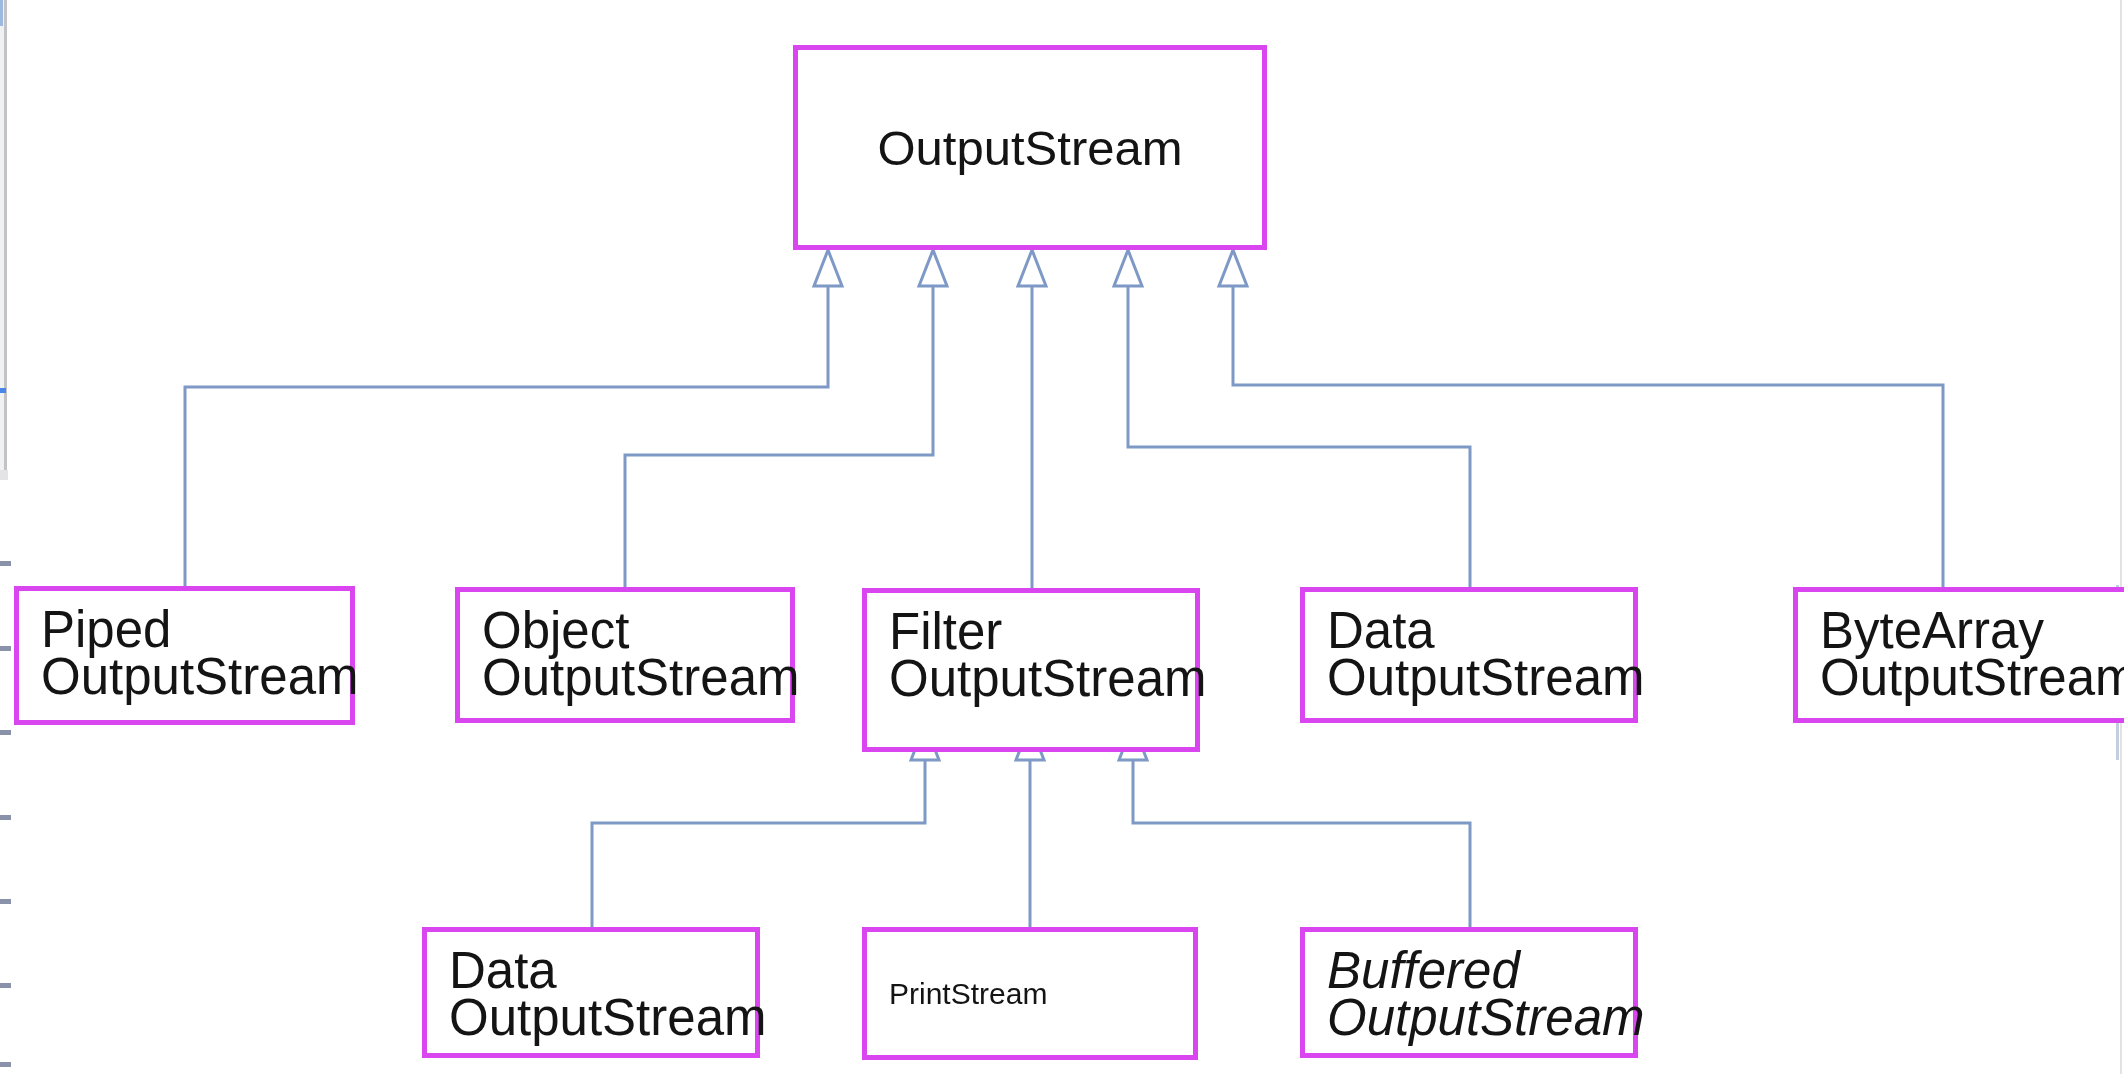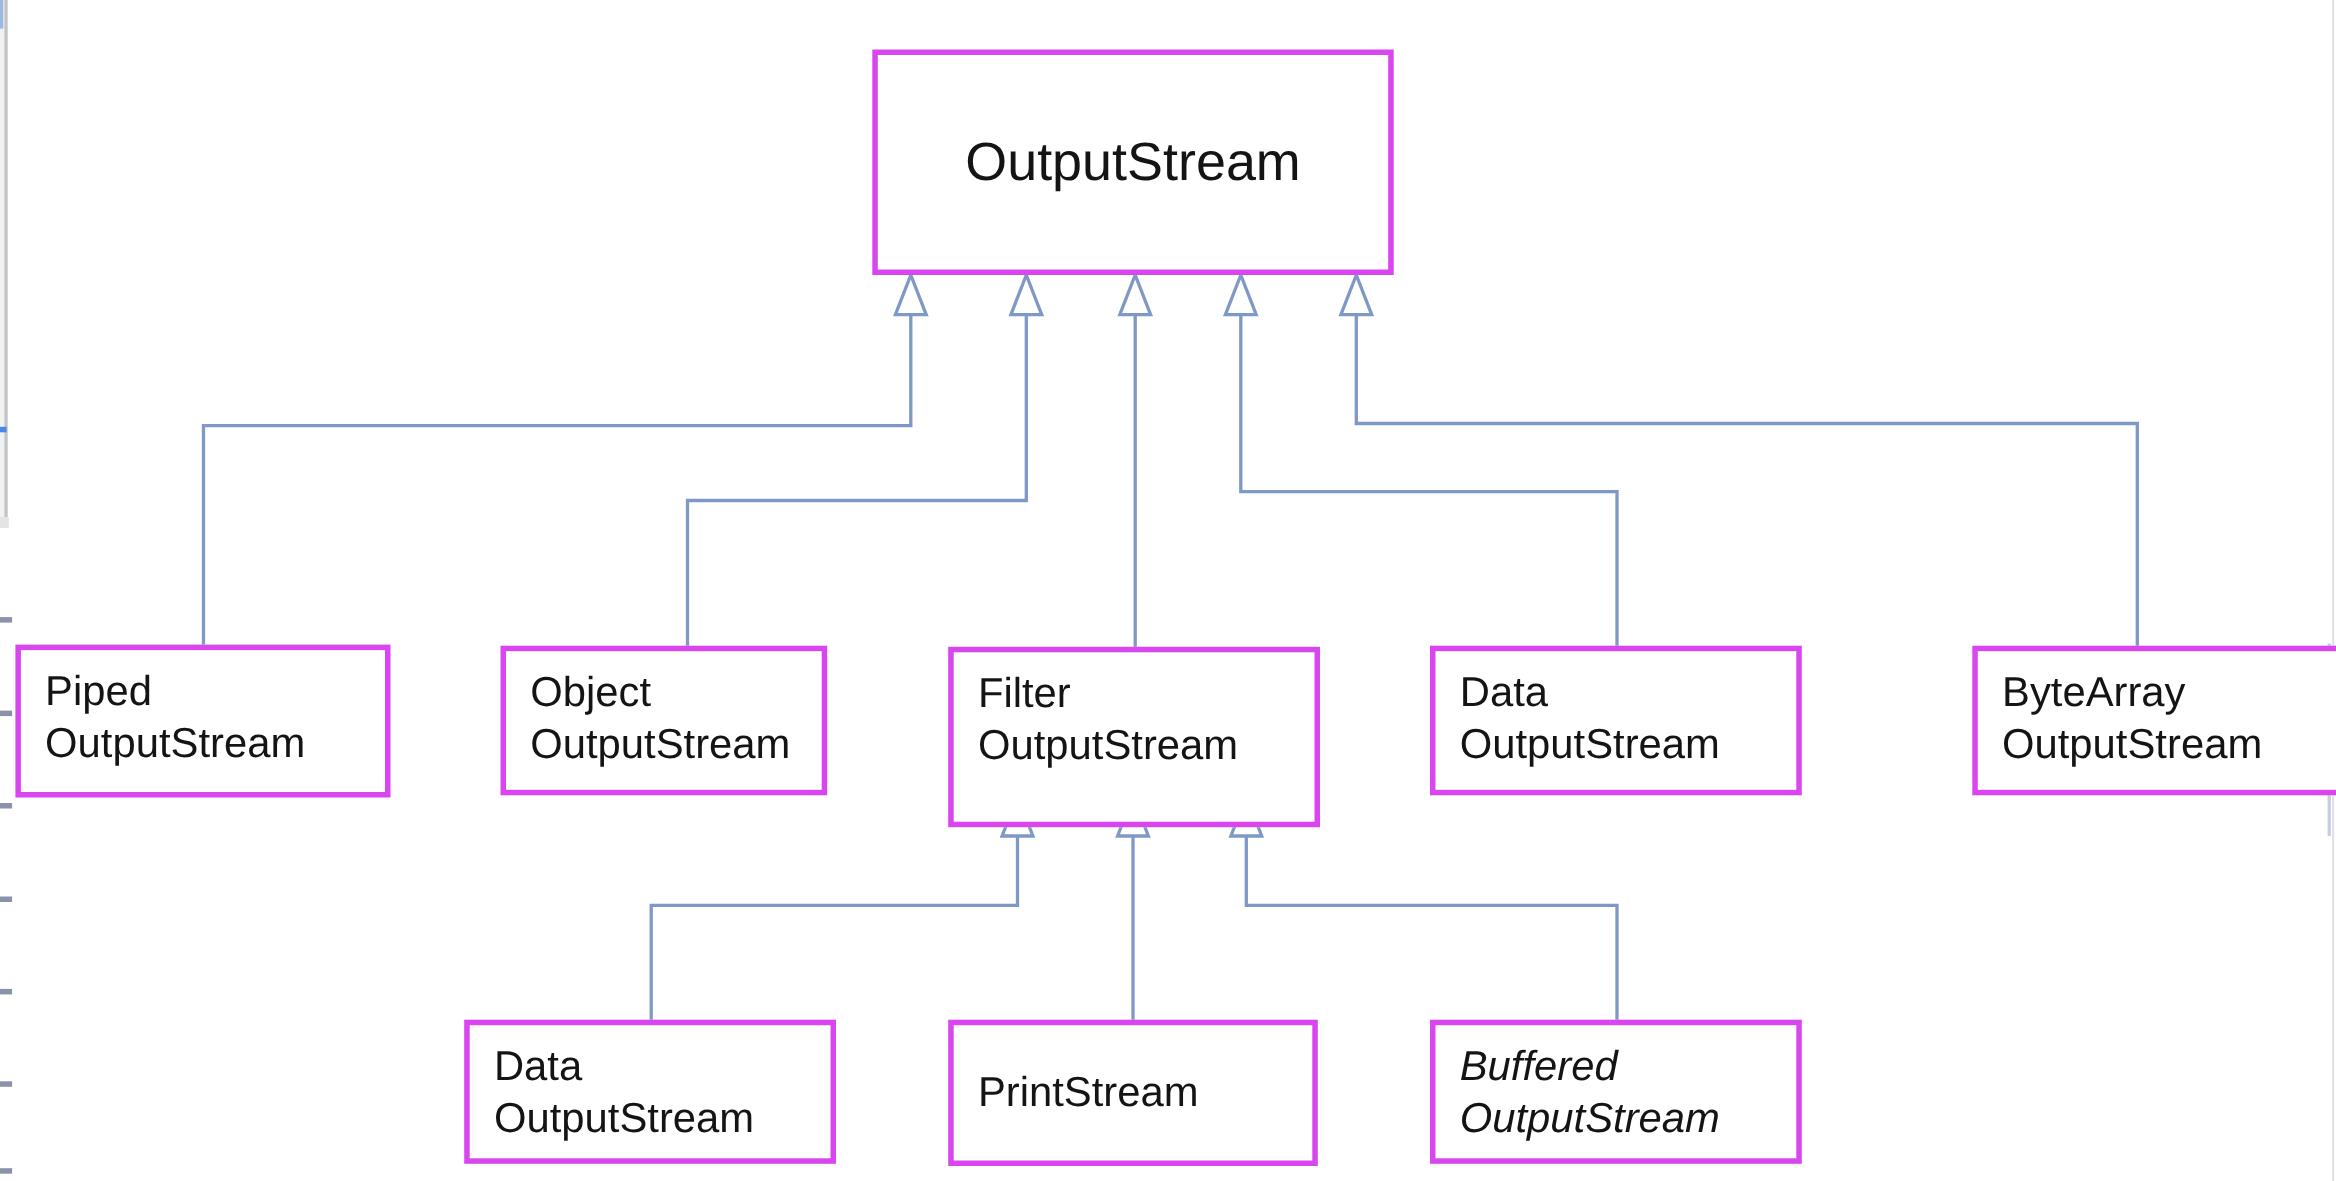--- a/index.html
+++ b/index.html
@@ -35,29 +35,29 @@
 
   .node.root {
     display: flex;
     align-items: center;
     justify-content: center;
     font-size: 49px;
     letter-spacing: 0px;
   }
 
   .node.leaf {
-    font-size: 38px;
+    font-size: 51px;
     line-height: 47px;
     padding: 15px 8px 0 22px;
   }
 
   .node.single {
     display: flex;
     align-items: center;
-    font-size: 38px;
+    font-size: 30px;
     padding: 0 8px 0 22px;
   }
 
   .lbl { display: block; white-space: nowrap; }
 
   
   .artifact { position: absolute; z-index: 0; }
   .edge-strip-left   { left: 0; top: 0; width: 5px; height: 480px; background: #f0f1f3; }
   .edge-vline-left   { left: 4px; top: 0; width: 3px; height: 470px; background: #c3c3c5; }
   .edge-vline-stub   { left: 0; top: 470px; width: 8px; height: 10px; background: #e4e4e6; }
@@ -114,21 +114,21 @@
 
 <div class="node root" style="left:793px; top:45px; width:474px; height:205px;">
   <span class="lbl">OutputStream</span>
 </div>
 
 <div class="node leaf" style="left:14px; top:586px; width:341px; height:139px;">
   <span class="lbl">Piped</span>
   <span class="lbl">OutputStream</span>
 </div>
 
-<div class="node leaf" style="left:455px; top:587px; width:297px; height:136px;">
+<div class="node leaf" style="left:455px; top:587px; width:340px; height:136px;">
   <span class="lbl">Object</span>
   <span class="lbl">OutputStream</span>
 </div>
 
 <div class="node leaf" style="left:862px; top:588px; width:338px; height:164px;">
   <span class="lbl">Filter</span>
   <span class="lbl">OutputStream</span>
 </div>
 
 <div class="node leaf" style="left:1300px; top:587px; width:338px; height:136px;">

